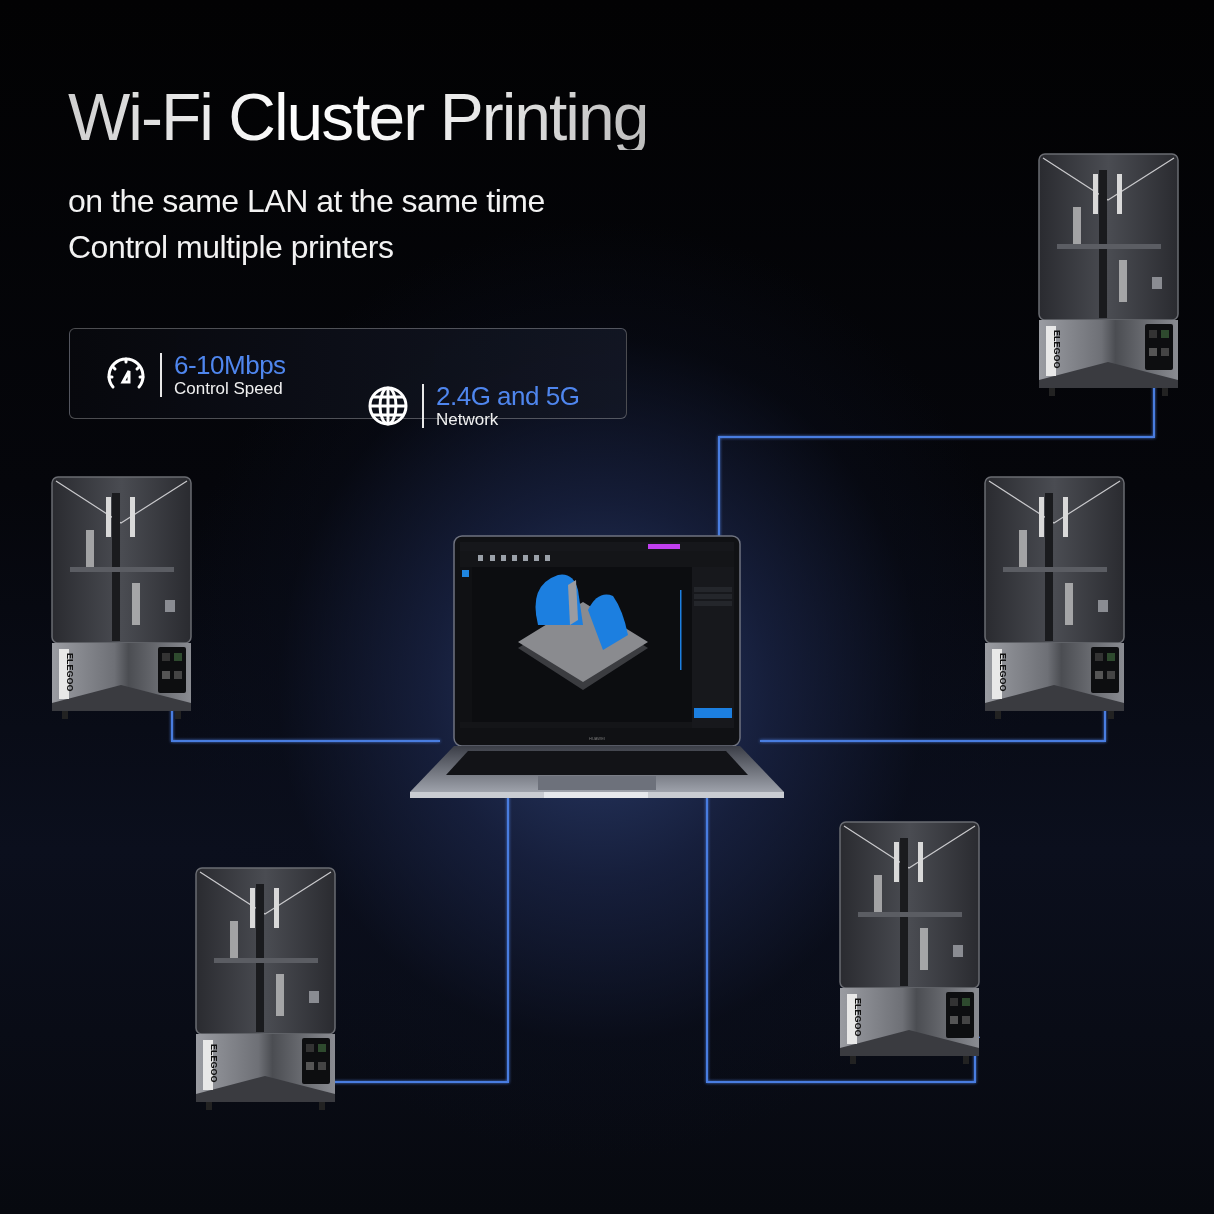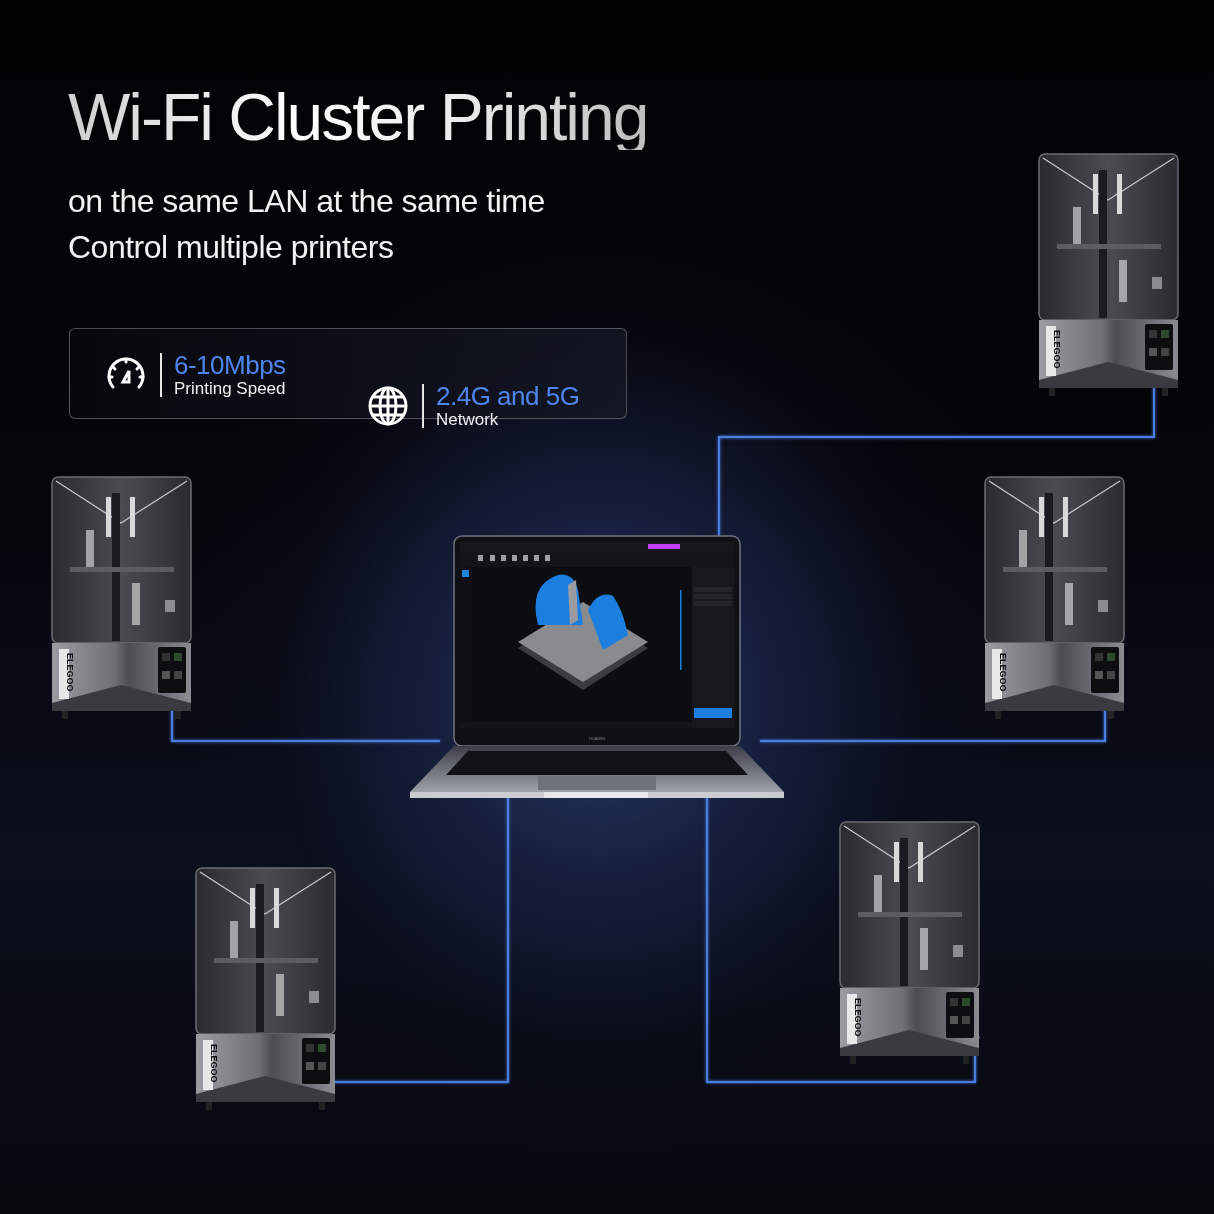--- a/index.html
+++ b/index.html
@@ -50,21 +50,21 @@
     <span class="icon">
       <svg width="44" height="44" viewBox="0 0 44 44" fill="none" stroke="#fff" stroke-width="3" stroke-linecap="round">
         <path d="M9 34 A17 17 0 1 1 35 34"></path>
         <path d="M22 6 v3 M9 14 l2 2 M35 14 l-2 2 M5 24 h3 M36 24 h3"></path>
         <path d="M19 29 L25 18 L25 29 Z" fill="none"></path>
       </svg>
     </span>
     <span class="sep"></span>
     <div>
       <div class="val">6-10Mbps</div>
-      <div class="lbl">Printing Speed</div>
+      <div class="lbl">Control Speed</div>
     </div>
   </div>
   <div class="feature" style="left:296px;margin-top:31px;">
     <span class="icon">
       <svg width="44" height="44" viewBox="0 0 44 44" fill="none" stroke="#fff" stroke-width="3">
         <circle cx="22" cy="22" r="18"></circle>
         <ellipse cx="22" cy="22" rx="8" ry="18"></ellipse>
         <path d="M4 22 h36 M7 13 h30 M7 31 h30 M22 4 v36"></path>
       </svg>
     </span>

